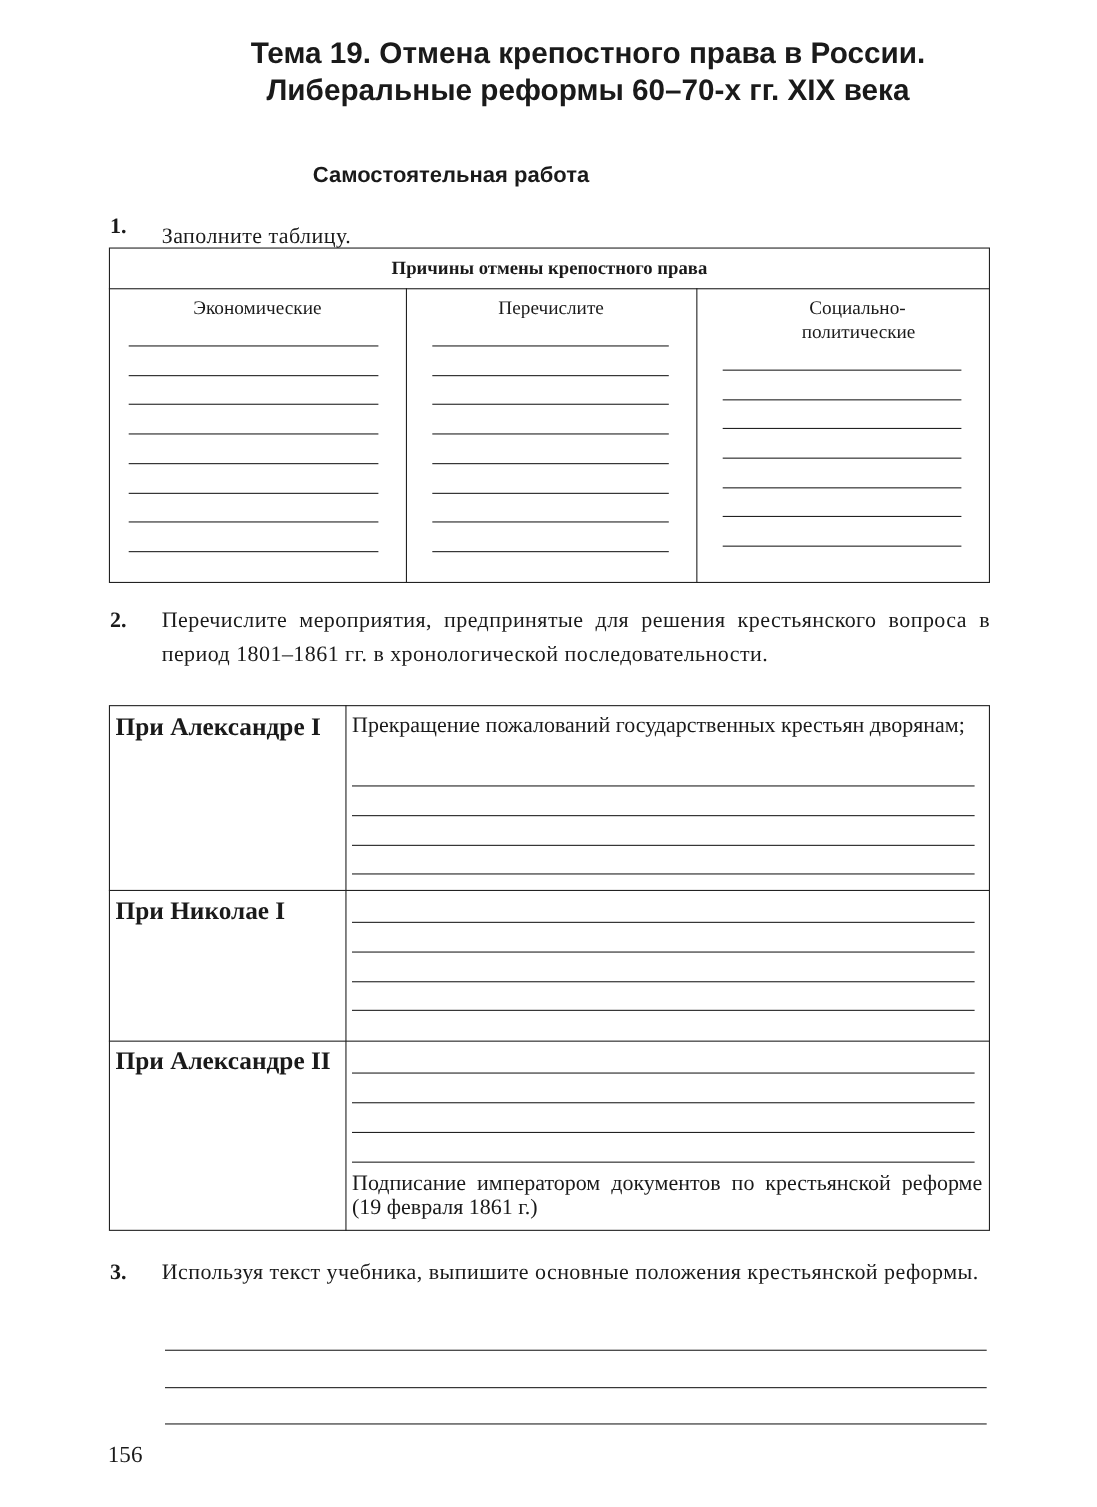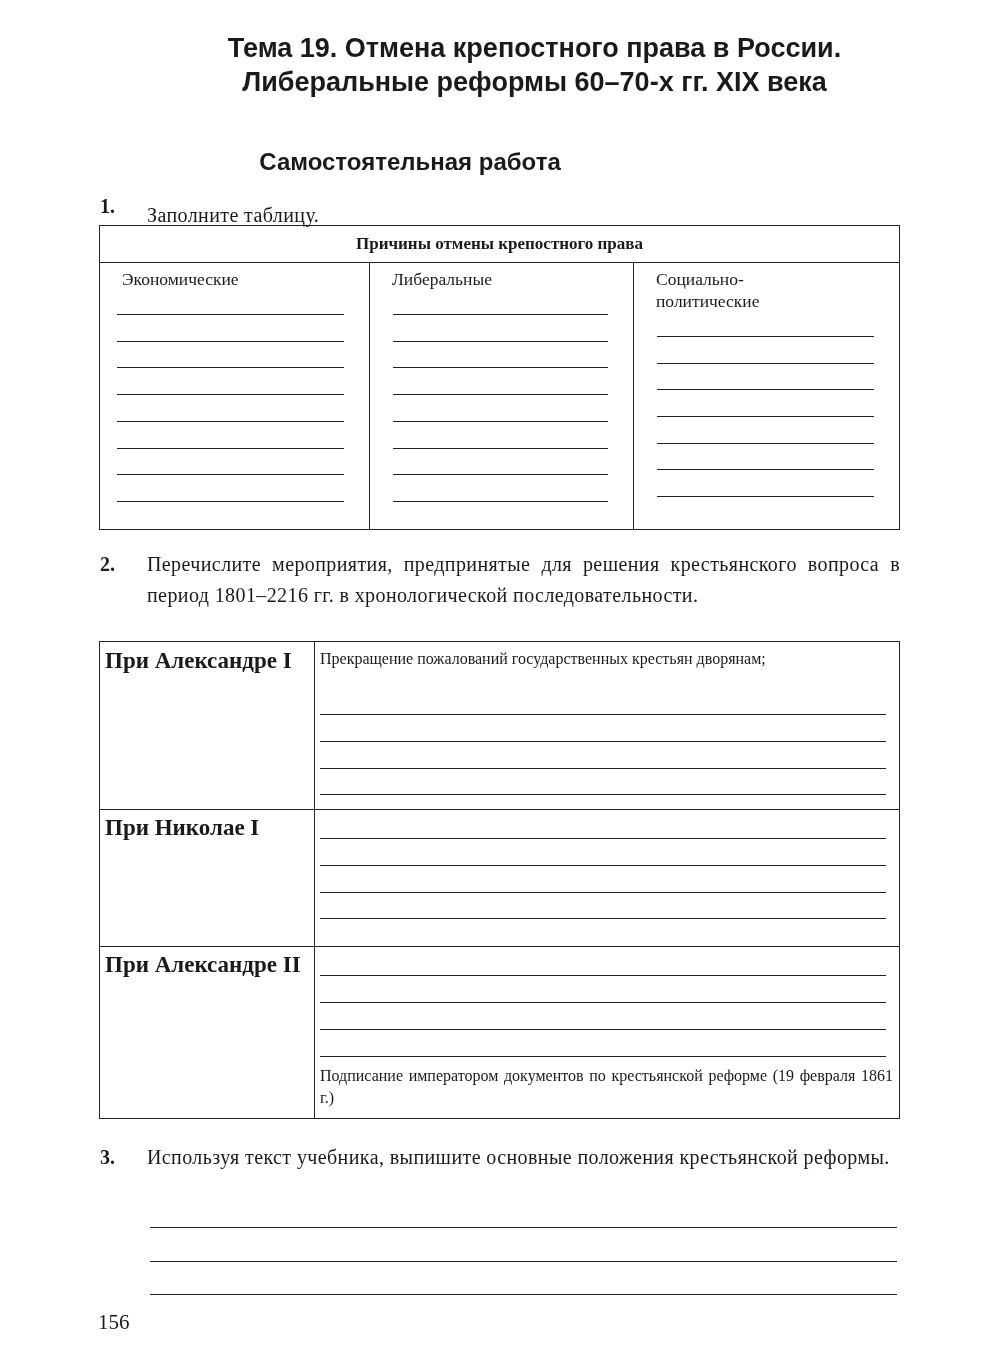--- a/index.html
+++ b/index.html
@@ -1,29 +1,29 @@
 <!DOCTYPE html>
 <html><head>
 <meta charset="utf-8">
 <style>
   html, body { margin: 0; padding: 0; background: #ffffff; }
   body { width: 997px; height: 1370px; position: relative; overflow: hidden; color: #1a1a1a; font-family: "Liberation Serif", serif; }
   .abs { position: absolute; }
   .title { left: 0; width: 997px; text-align: center; font-family: "Liberation Sans", sans-serif; font-weight: bold; font-size: 27px; line-height: 36px; padding-left: 36px; }
-  .subtitle { left: 0; width: 820px; text-align: center; font-family: "Liberation Sans", sans-serif; font-weight: bold; font-size: 24px; }
+  .subtitle { left: 0; width: 820px; text-align: center; font-family: "Liberation Sans", sans-serif; font-weight: bold; font-size: 20px; }
   .task-num { left: 100px; font-weight: bold; font-size: 20px; }
   .task-text { left: 147px; width: 753px; font-size: 20px; line-height: 31px; text-align: justify; letter-spacing: 0.4px; }
   .line { position: absolute; height: 0; border-top: 1.6px solid #222; }
   .cell-border { position: absolute; border: 1.5px solid #222; box-sizing: border-box; }
   .vline { position: absolute; width: 0; border-left: 1.5px solid #222; }
   .hline { position: absolute; height: 0; border-top: 1.5px solid #222; }
   .th { font-weight: bold; font-size: 17px; text-align: center; }
-  .colhead { font-size: 17.5px; text-align: left; line-height: 22px; margin-left: 23px; }
+  .colhead { font-size: 17.5px; text-align: center; line-height: 22px; }
   .rowhead { font-weight: bold; font-size: 23px; }
-  .celltext { font-size: 16px; line-height: 22px; text-align: justify; }
+  .celltext { font-size: 20px; line-height: 22px; text-align: justify; }
   .page-num { left: 98px; top: 1310px; font-size: 21px; }
 </style>
 </head>
 <body>
 
 <div class="abs title" style="top:30px;">Тема 19. Отмена крепостного права в России.</div>
 <div class="abs title" style="top:64px;">Либеральные реформы 60–70-х гг. XIX века</div>
 <div class="abs subtitle" style="top:148px;">Самостоятельная работа</div>
 
 <div class="abs task-num" style="top:195px;">1.</div>
@@ -31,21 +31,21 @@
 
 <div>
   <div class="cell-border" style="left:99px; top:225px; width:801px; height:305px;"></div>
   <div class="hline" style="left:99px; top:262px; width:801px;"></div>
   <div class="vline" style="left:369px; top:262px; height:268px;"></div>
   <div class="vline" style="left:633px; top:262px; height:268px;"></div>
 
   <div class="abs th" style="left:99px; width:801px; top:234px;">Причины отмены крепостного права</div>
 
   <div class="abs colhead" style="left:99px; width:270px; top:268px;">Экономические</div>
-  <div class="abs colhead" style="left:369px; width:264px; top:268px;">Либеральные</div>
+  <div class="abs colhead" style="left:369px; width:264px; top:268px;">Перечислите</div>
   <div class="abs colhead" style="left:633px; width:293px; top:268px;">Социально-</div>
   <div class="abs colhead" style="left:633px; width:295px; top:290px;">политические</div>
 
   <div class="line" style="left:117px; width:227px; top:314px;"></div>
   <div class="line" style="left:117px; width:227px; top:341px;"></div>
   <div class="line" style="left:117px; width:227px; top:367px;"></div>
   <div class="line" style="left:117px; width:227px; top:394px;"></div>
   <div class="line" style="left:117px; width:227px; top:421px;"></div>
   <div class="line" style="left:117px; width:227px; top:448px;"></div>
   <div class="line" style="left:117px; width:227px; top:474px;"></div>
@@ -63,21 +63,21 @@
   <div class="line" style="left:657px; width:217px; top:336px;"></div>
   <div class="line" style="left:657px; width:217px; top:363px;"></div>
   <div class="line" style="left:657px; width:217px; top:389px;"></div>
   <div class="line" style="left:657px; width:217px; top:416px;"></div>
   <div class="line" style="left:657px; width:217px; top:443px;"></div>
   <div class="line" style="left:657px; width:217px; top:469px;"></div>
   <div class="line" style="left:657px; width:217px; top:496px;"></div>
 </div>
 
 <div class="abs task-num" style="top:553px;">2.</div>
-<div class="abs task-text" style="top:549px; text-indent:0;">Перечислите мероприятия, предпринятые для решения крестьянского вопроса в период 1801–2216 гг. в хронологической последовательности.</div>
+<div class="abs task-text" style="top:549px; text-indent:0;">Перечислите мероприятия, предпринятые для решения крестьянского вопроса в период 1801–1861 гг. в хронологической последовательности.</div>
 
 <div>
   <div class="cell-border" style="left:99px; top:641px; width:801px; height:478px;"></div>
   <div class="vline" style="left:314px; top:641px; height:478px;"></div>
   <div class="hline" style="left:99px; top:809px; width:801px;"></div>
   <div class="hline" style="left:99px; top:946px; width:801px;"></div>
 
   <div class="abs rowhead" style="left:105px; top:648px;">При Александре I</div>
   <div class="abs celltext" style="left:320px; width:573px; top:648px;">Прекращение пожалований государственных крестьян дворянам;</div>
   <div class="line" style="left:320px; width:566px; top:714px;"></div>

